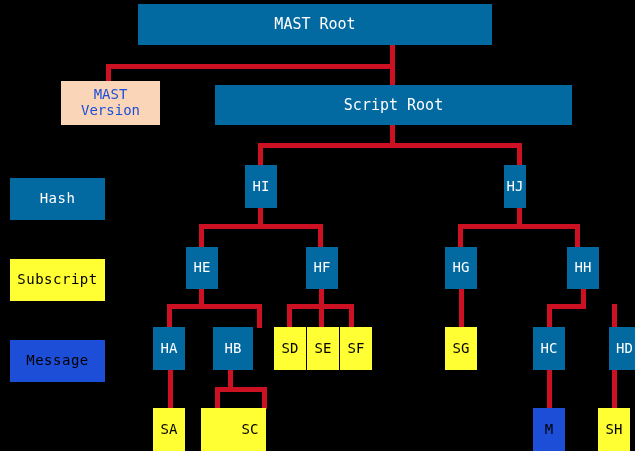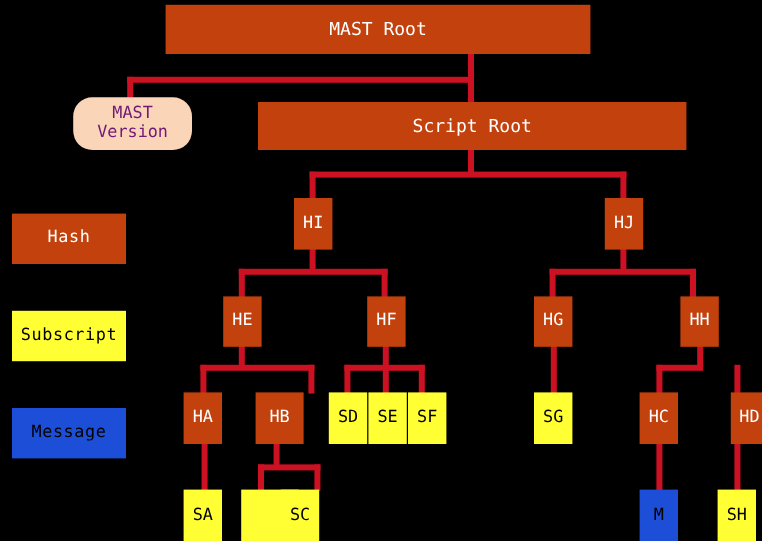--- a/index.html
+++ b/index.html
@@ -20,35 +20,34 @@
     box-sizing: border-box;
     display: flex;
     align-items: center;
     justify-content: center;
     text-align: center;
     line-height: 1.12;
     z-index: 3;
     white-space: pre-line;
   }
   .node.hash {
-    background: #c2410c;
+    background: #0369a1;
     color: #FFFFFF;
   }
   .node.subscript {
     background: #FFFF33;
     color: #000000;
   }
   .node.message {
     background: #1d4ed8;
     color: #000000;
   }
   .node.version {
     background: #FAD5B8;
-    color: #701a75;
-    border-radius: 16px;
+    color: #1d4ed8;
   }
   .edge {
     position: absolute;
     background: #CC1122;
     z-index: 1;
   }
   .legend-label {
     letter-spacing: 0.5px;
     margin-top: 13px;
   }
@@ -114,21 +113,21 @@
   <div class="node message legend-label" style="left:10px; top:327px; width:95px; height:42px; font-size:14px;">Message</div>
 
   <div class="node hash" style="left:138px; top:4px; width:354px; height:41px; font-size:15px;">MAST Root</div>
 
   <div class="node version" style="left:61px; top:81px; width:99px; height:44px; font-size:14px;">MAST
 Version</div>
 
   <div class="node hash" style="left:215px; top:85px; width:357px; height:40px; font-size:15px;">Script Root</div>
 
   <div class="node hash" style="left:245px; top:165px; width:32px; height:43px; font-size:14px;">HI</div>
-  <div class="node hash" style="left:504px; top:165px; width:32px; height:43px; font-size:14px;">HJ</div>
+  <div class="node hash" style="left:504px; top:165px; width:22px; height:43px; font-size:14px;">HJ</div>
 
   <div class="node hash" style="left:306px; top:247px; width:32px; height:42px; font-size:14px;">HF</div>
   <div class="node hash" style="left:186px; top:247px; width:32px; height:42px; font-size:14px;">HE</div>
   <div class="node hash" style="left:445px; top:247px; width:32px; height:42px; font-size:14px;">HG</div>
   <div class="node hash" style="left:567px; top:247px; width:32px; height:42px; font-size:14px;">HH</div>
 
   <div class="node hash" style="left:153px; top:327px; width:32px; height:43px; font-size:14px;">HA</div>
   <div class="node hash" style="left:213px; top:327px; width:40px; height:43px; font-size:14px;">HB</div>
 
   <div class="node subscript" style="left:307px; top:327px; width:32px; height:43px; font-size:14px;">SE</div>

